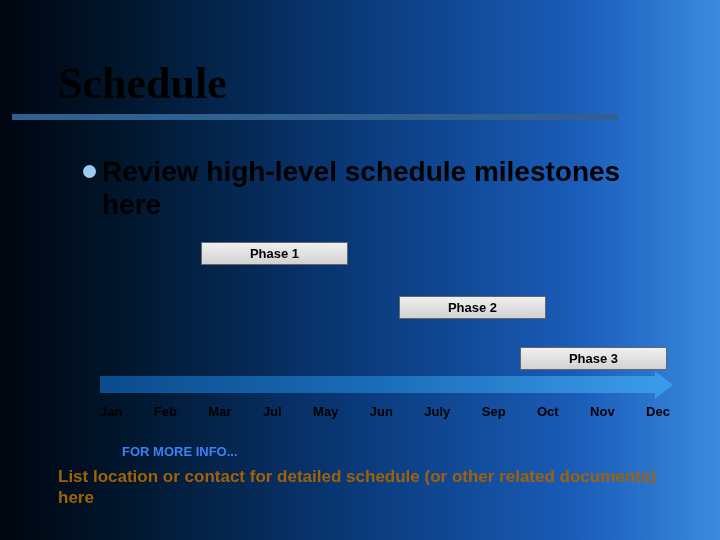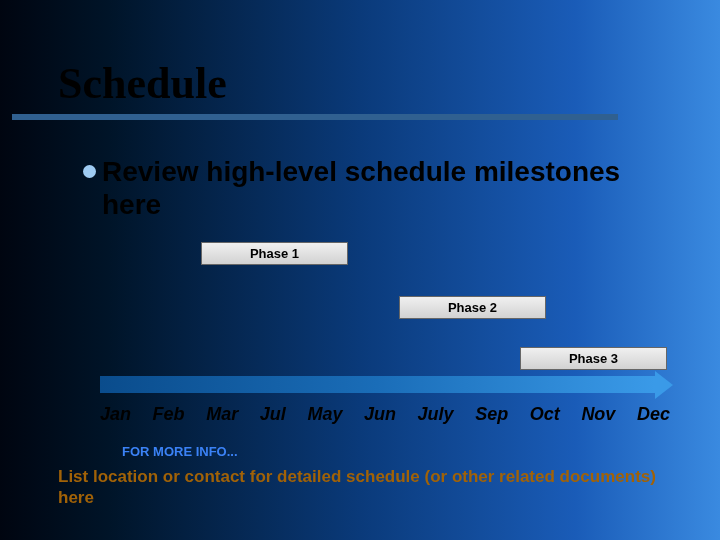--- a/index.html
+++ b/index.html
@@ -85,25 +85,24 @@
   }
   .months {
     position: absolute;
     top: 404px;
     left: 100px;
     width: 570px;
     display: flex;
     justify-content: space-between;
   }
   .month {
-    font-size: 18px;
+    font-size: 13px;
     font-weight: bold;
     color: #000;
     text-align: center;
-    font-style: italic;
   }
   .info-label {
     position: absolute;
     top: 444px;
     left: 122px;
     font-size: 13px;
     font-weight: bold;
     color: #3b82f6;
   }
   .info-text {

